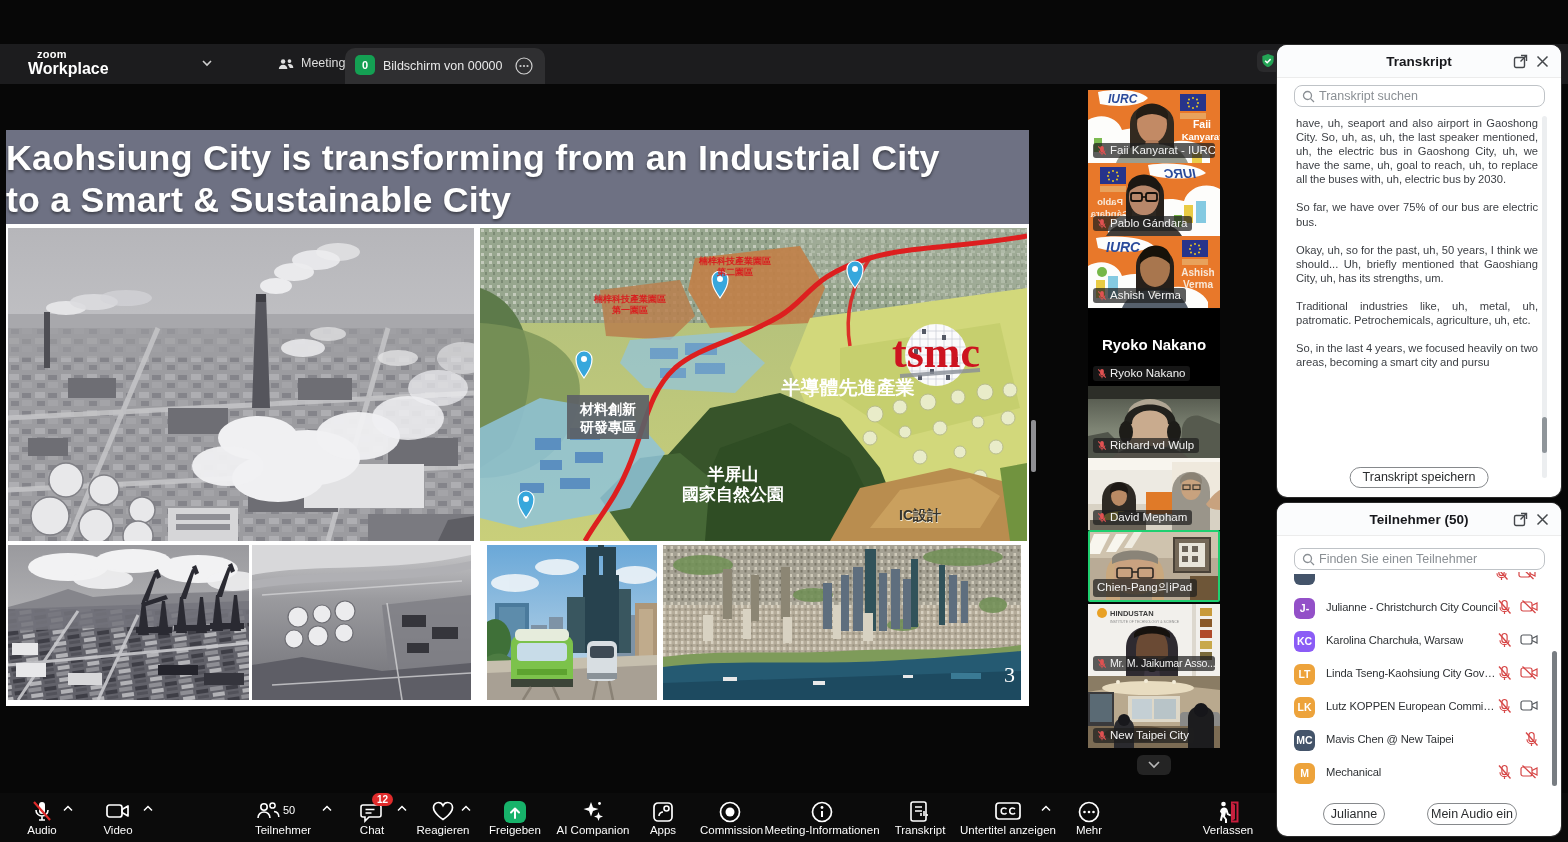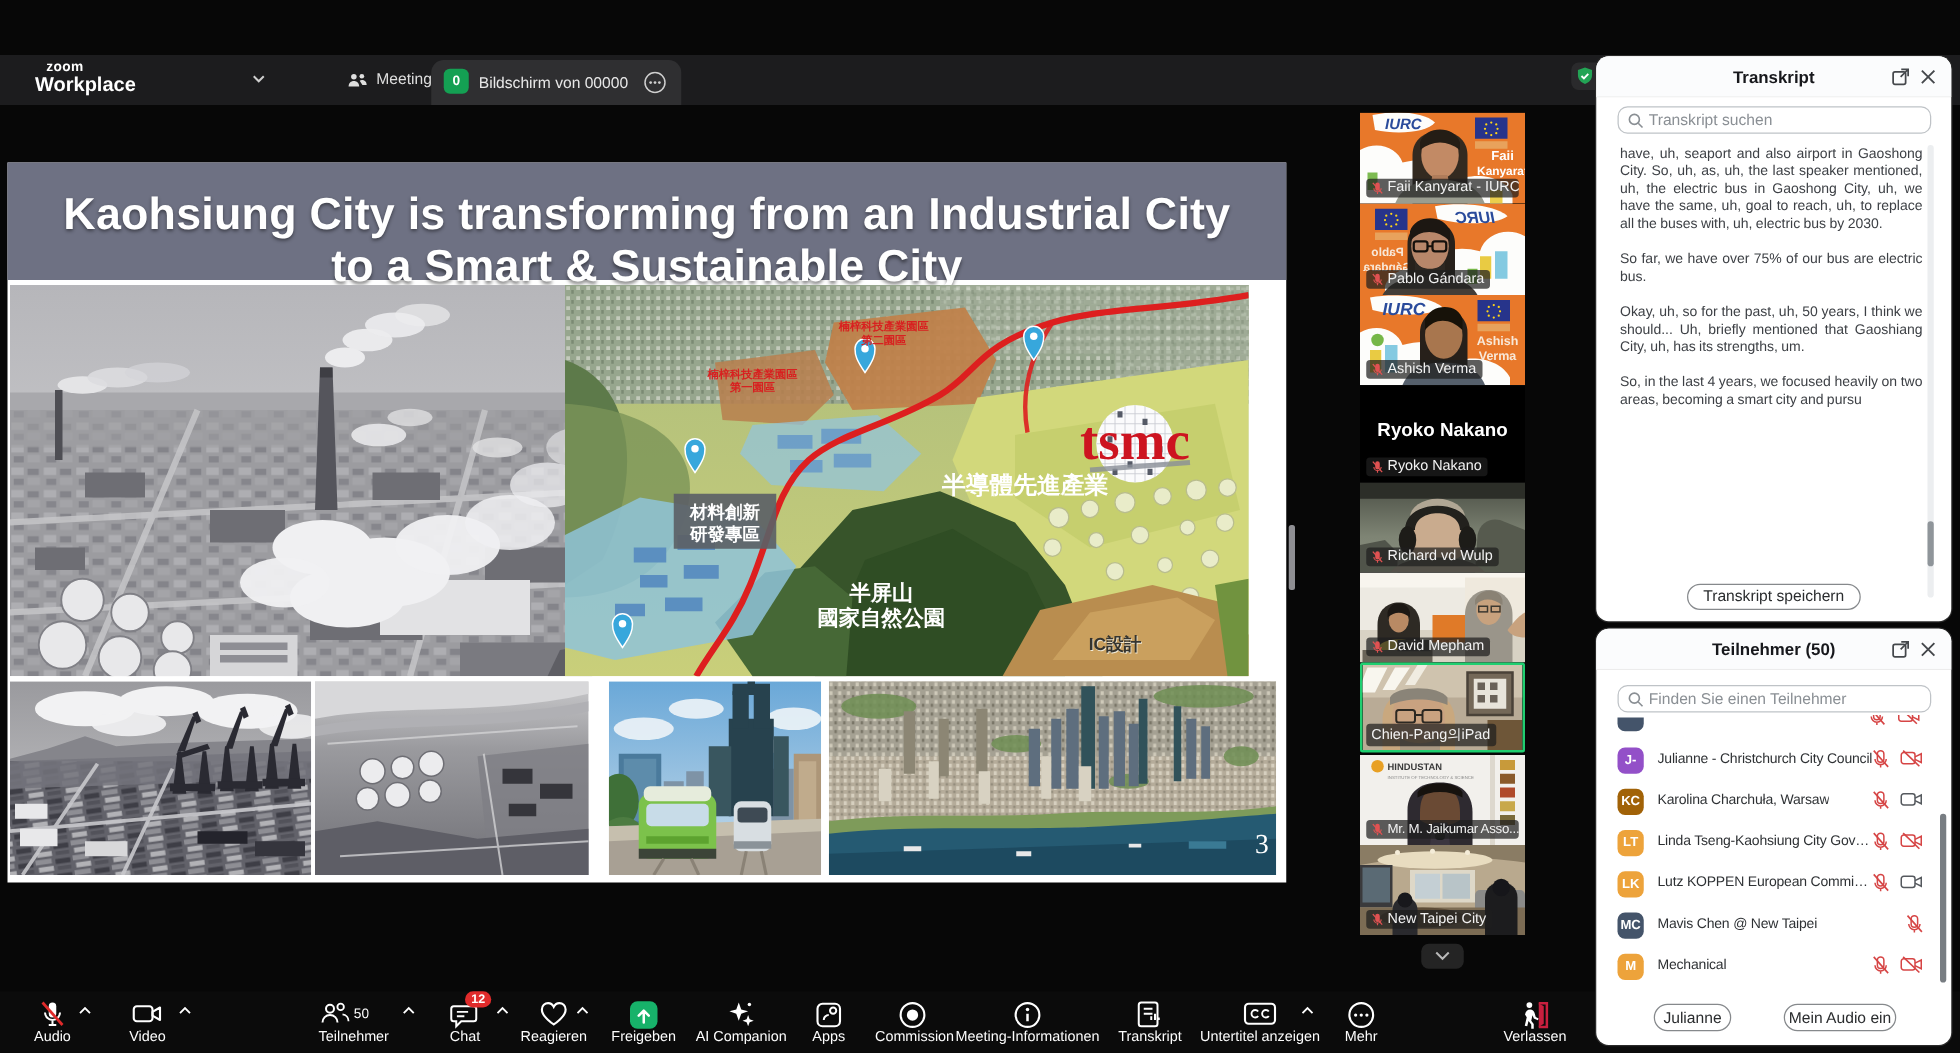--- a/index.html
+++ b/index.html
@@ -63,22 +63,22 @@
   
   .thumb { position:absolute; left:1088px; width:132px; overflow:hidden; }
   .vlabel { position:absolute; left:5px; bottom:5px; background:rgba(30,30,30,.72); color:#f2f2f2;
             font-size:11.5px; border-radius:3px; padding:1px 5px 2px 4px; white-space:nowrap; display:flex;
             align-items:center; gap:3px; max-width:122px; overflow:hidden; }
   .vlabel svg { flex-shrink:0; }
 
   
   #slide { position:absolute; left:6px; top:130px; width:1023px; height:576px; background:#fff; }
   #sband { position:absolute; left:0; top:0; width:1023px; height:94px; background:#6e7183;
-           color:#fff; text-align:center; font-weight:bold; font-size:35.8px; line-height:42px;
-           padding-top:20px; text-shadow:0 2px 3px rgba(0,0,0,.45); letter-spacing:.2px; }
+           color:#fff; font-weight:bold; font-size:35.8px; line-height:42px;
+           padding-top:7px; text-shadow:0 2px 3px rgba(0,0,0,.45); letter-spacing:.2px; }
   .simg { position:absolute; overflow:hidden; }
 </style>
 </head>
 <body>
 <div id="app">
 
   <div id="topbar">
     <div class="zlogo">
         <div class="z1">zoom</div>
         <div class="z2">Workplace</div>
@@ -218,21 +218,21 @@
         <ellipse cx="128" cy="600" rx="0" ry="0" fill="#fff"></ellipse>
         <rect x="160" y="280" width="70" height="33" fill="#d6d6d8"></rect>
         <g fill="#8e8e94">
             <rect x="168" y="286" width="54" height="6"></rect>
             <rect x="168" y="296" width="54" height="6"></rect>
           </g>
 
         <path d="M430 313 L440 292 L466 288 L466 313 Z" fill="#5e5e64"></path>
       </svg>
     </div>
-    <div class="simg" id="imgB" style="left:446px;top:98px;width:547px;height:363px">
+    <div class="simg" id="imgB" style="left:474px;top:98px;width:547px;height:363px">
       <svg width="547" height="313" viewBox="0 0 547 313">
         <defs>
           <pattern id="city1" width="8" height="8" patternUnits="userSpaceOnUse">
             <rect width="8" height="8" fill="#97a68e"></rect>
             <rect x="1" y="1" width="3" height="3" fill="#c3cabb"></rect>
             <rect x="5" y="4" width="2" height="3" fill="#7b8a74"></rect>
           </pattern>
           <pattern id="city2" width="10" height="10" patternUnits="userSpaceOnUse">
             <rect width="10" height="10" fill="#aab3a2"></rect>
             <rect x="1" y="2" width="4" height="3" fill="#d6dbcf"></rect>
@@ -1029,20 +1029,21 @@
       <svg class="mag" width="13" height="13" viewBox="0 0 13 13">
           <circle cx="5.5" cy="5.5" r="4" fill="none" stroke="#8a8f94" stroke-width="1.3"></circle>
           <path d="M8.6 8.6L12 12" stroke="#8a8f94" stroke-width="1.3"></path>
         </svg>
       <span class="ph">Transkript suchen</span>
     </div>
     <div id="tr-body">
       <p>have, uh, seaport and also airport in Gaoshong City. So, uh, as, uh, the last speaker mentioned, uh, the electric bus in Gaoshong City, uh, we have the same, uh, goal to reach, uh, to replace all the buses with, uh, electric bus by 2030.</p>
       <p>So far, we have over 75% of our bus are electric bus.</p>
       <p>Okay, uh, so for the past, uh, 50 years, I think we should... Uh, briefly mentioned that Gaoshiang City, uh, has its strengths, um.</p>
+      <p>Traditional industries like, uh, metal, uh, patromatic. Petrochemicals, agriculture, uh, etc.</p>
       <p>So, in the last 4 years, we focused heavily on two areas, becoming a smart city and pursu</p>
     </div>
     <div style="position:absolute;right:14px;top:71px;width:5px;height:362px;background:#eceef0;border-radius:3px"></div>
     <div class="vscroll" style="right:14px;top:372px;height:36px;background:#8f959a"></div>
     <div class="tr-save">Transkript speichern</div>
   </div>
 
   <div class="panel" id="participants">
     <div class="phead">
         <div class="ptitle">Teilnehmer (50)</div>
@@ -1087,21 +1088,21 @@
               <path d="M2 1.5l11.5 13" stroke="#d64545" stroke-width="1.3"></path>
             </svg>
           <svg width="19" height="15" viewBox="0 0 19 15">
               <rect x="1" y="3" width="11" height="9" rx="2" fill="none" stroke="#d64545" stroke-width="1.2"></rect>
               <path d="M12 6.5l5-2.5v7l-5-2.5" fill="none" stroke="#d64545" stroke-width="1.2"></path>
               <path d="M2.5 1.5l13 12.5" stroke="#d64545" stroke-width="1.3"></path>
             </svg>
         </div>
       </div>
       <div class="prow" style="top:123px">
-        <div class="avatar" style="background:#a16207">KC</div>
+        <div class="avatar" style="background:#8b5cf6">KC</div>
         <div class="pname">Karolina Charchuła, Warsaw</div>
         <div class="picons">
           <svg width="15" height="16" viewBox="0 0 15 16">
               <path d="M7.5 1.5a2.6 2.6 0 012.6 2.6v4a2.6 2.6 0 01-5.2 0v-4a2.6 2.6 0 012.6-2.6z" fill="none" stroke="#d64545" stroke-width="1.2"></path>
               <path d="M3 8.2a4.5 4.5 0 009 0M7.5 13v2" stroke="#d64545" stroke-width="1.2" fill="none"></path>
               <path d="M2 1.5l11.5 13" stroke="#d64545" stroke-width="1.3"></path>
             </svg>
           <svg width="19" height="15" viewBox="0 0 19 15">
               <rect x="1" y="3" width="11" height="9" rx="2" fill="none" stroke="#55595e" stroke-width="1.2"></rect>
               <path d="M12 6.5l5-2.5v7l-5-2.5" fill="none" stroke="#55595e" stroke-width="1.2"></path>

